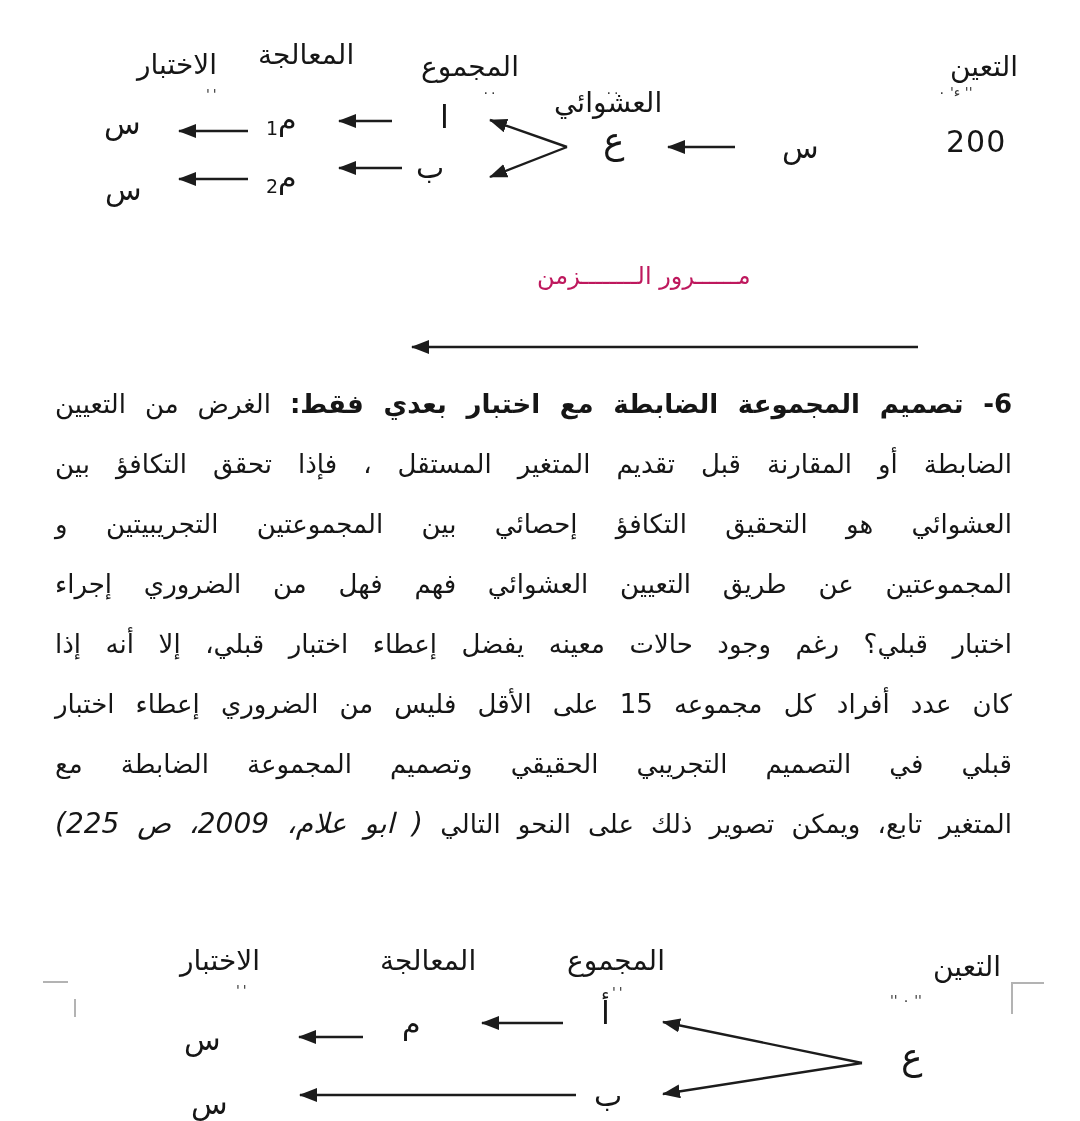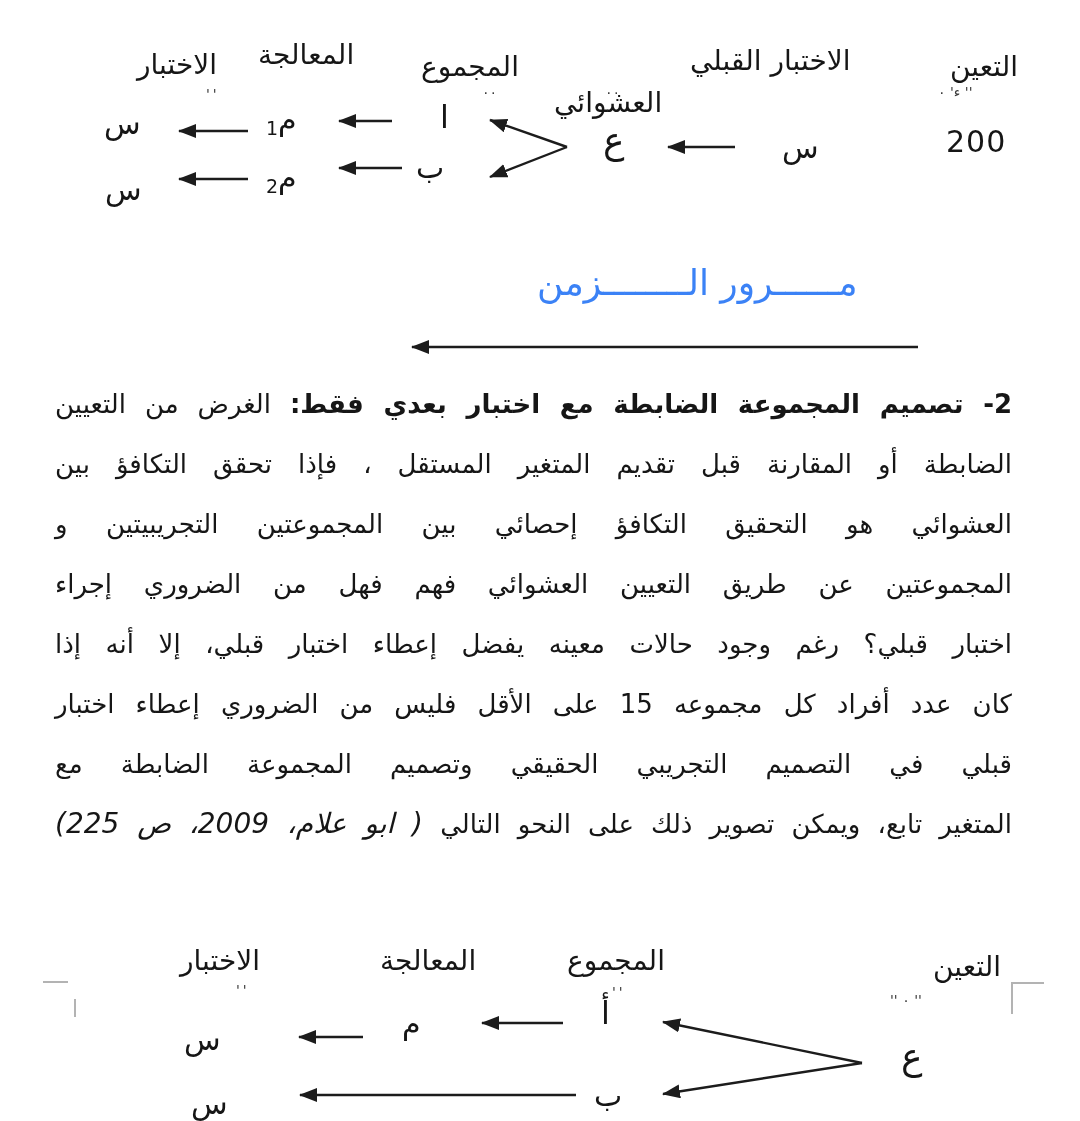--- a/index.html
+++ b/index.html
@@ -12,21 +12,21 @@
     overflow:hidden;
     padding-left:15px;
   }
   .abs{position:absolute;white-space:nowrap;}
   .hdr{font-size:28px;color:#161616;}
   .sym{font-size:30px;color:#161616;}
   .big{font-size:36px;}
   .num{font-size:30px;letter-spacing:1px;color:#161616;}
   .mark{font-size:14px;color:#3a3a3a;letter-spacing:3px;}
   .sub-digit{font-size:19px;position:relative;top:5px;}
-  .timelabel{font-size:36px;color:#3b82f6;}
+  .timelabel{font-size:24px;color:#be185d;}
   svg.layer{position:absolute;left:0;top:0;pointer-events:none;}
   .arrow-line{stroke:#1c1c1c;stroke-width:2.4;fill:none;}
   .gray-line{stroke:#b3b3b3;stroke-width:2;fill:none;}
   .para{
     position:absolute;left:55px;top:374px;width:957px;
     direction:rtl;
     font-size:26px;line-height:60px;color:#161616;
   }
   .pline{
     height:60px;
@@ -69,21 +69,20 @@
 
     <line class="gray-line" x1="43" y1="982" x2="68" y2="982"></line>
     <line class="gray-line" x1="75" y1="999" x2="75" y2="1017"></line>
     <polyline class="gray-line" points="1044,983 1012,983 1012,1014"></polyline>
   </svg>
 
   <div class="abs hdr rtl" style="left:137px;top:48px;">الاختبار</div>
   <div class="abs hdr rtl" style="left:258px;top:38px;">المعالجة</div>
   <div class="abs hdr rtl" style="left:421px;top:50px;">المجموع</div>
   <div class="abs hdr rtl" style="left:554px;top:50px;margin-top:36px;">العشوائي</div>
-  <div class="abs hdr rtl" style="left:690px;top:44px;">الاختبار القبلي</div>
   <div class="abs hdr rtl" style="left:950px;top:50px;">التعين</div>
 
   <div class="abs mark" style="left:206px;top:86px;">''</div>
   <div class="abs mark" style="left:482px;top:84px;">٠٠</div>
   <div class="abs mark" style="left:605px;top:84px;">٠٠</div>
   <div class="abs mark" style="left:938px;top:84px;">ء'  ٠  ''</div>
 
   <div class="abs num" style="left:946px;top:124px;">200</div>
   <div class="abs sym" style="left:782px;top:130px;">س</div>
   <div class="abs sym big" style="left:603px;top:120px;">ع</div>
@@ -92,21 +91,21 @@
 
   <div class="abs sym rtl" style="left:266px;top:102px;"><span>م</span><span class="sub-digit">1</span></div>
   <div class="abs sym rtl" style="left:266px;top:160px;"><span>م</span><span class="sub-digit">2</span></div>
 
   <div class="abs sym" style="left:104px;top:106px;">س</div>
   <div class="abs sym" style="left:105px;top:172px;">س</div>
 
   <div class="abs timelabel rtl" style="left:537px;top:262px;">مــــــرور الــــــــزمن</div>
 
   <div class="para">
-    <div class="pline"><span class="b">2- تصميم المجموعة الضابطة مع اختبار بعدي فقط:</span> <span>الغرض من التعيين</span></div>
+    <div class="pline"><span class="b">6- تصميم المجموعة الضابطة مع اختبار بعدي فقط:</span> <span>الغرض من التعيين</span></div>
     <div class="pline"><span>الضابطة أو المقارنة قبل تقديم المتغير المستقل ، فإذا تحقق التكافؤ بين</span></div>
     <div class="pline"><span>العشوائي هو التحقيق التكافؤ إحصائي بين المجموعتين التجريبيتين و</span></div>
     <div class="pline"><span>المجموعتين عن طريق التعيين العشوائي فهم فهل من الضروري إجراء</span></div>
     <div class="pline"><span>اختبار قبلي؟ رغم وجود حالات معينه يفضل إعطاء اختبار قبلي، إلا أنه إذا</span></div>
     <div class="pline"><span>كان عدد أفراد كل مجموعه 15 على الأقل فليس من الضروري إعطاء اختبار</span></div>
     <div class="pline"><span>قبلي في التصميم التجريبي الحقيقي وتصميم المجموعة الضابطة مع</span></div>
     <div class="pline"><span>المتغير تابع، ويمكن تصوير ذلك على النحو التالي</span> <span class="cite">( ابو علام، 2009، ص 225)</span></div>
   </div>
 
   <div class="abs hdr rtl" style="left:180px;top:944px;">الاختبار</div>

